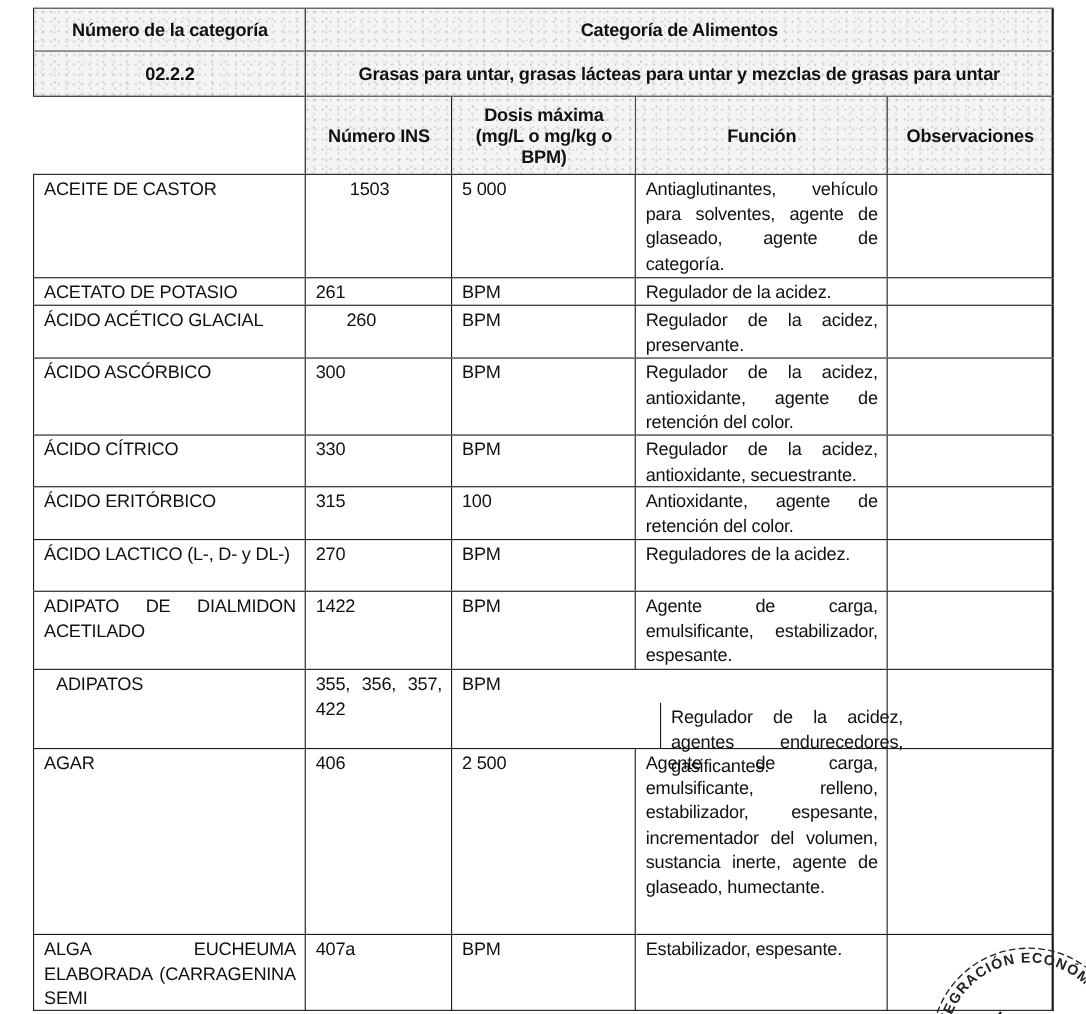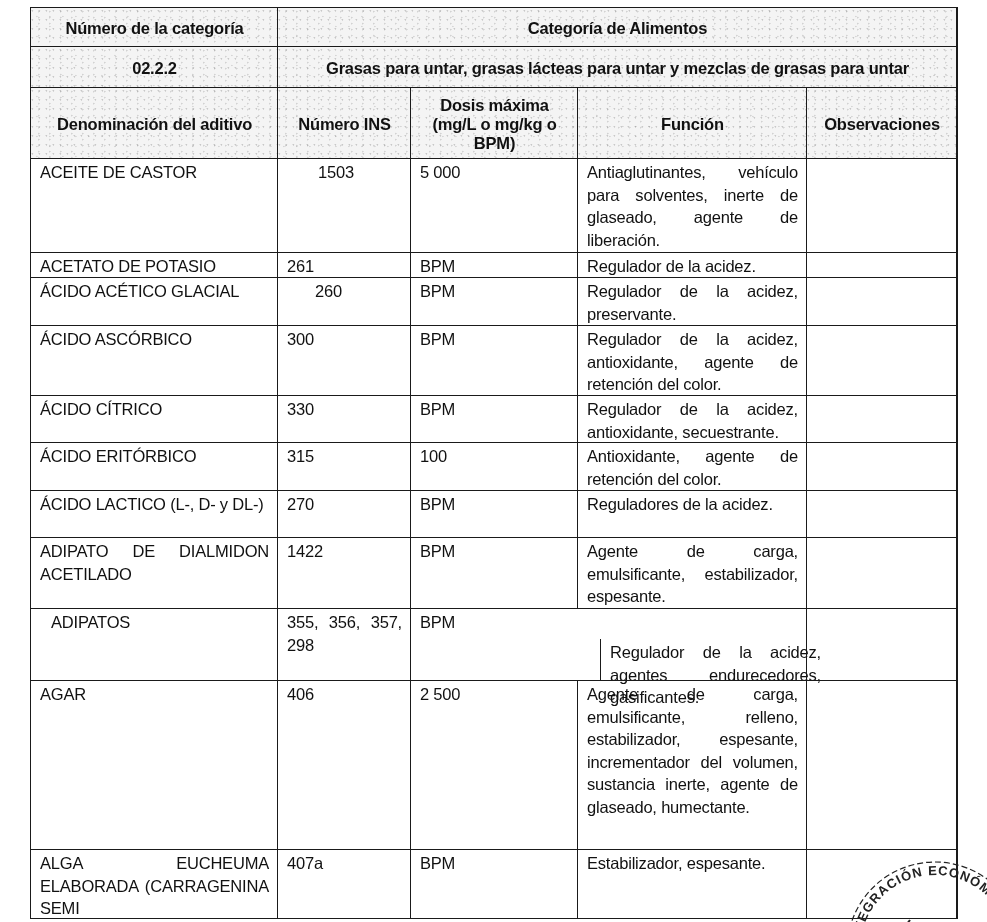--- a/index.html
+++ b/index.html
@@ -31,32 +31,31 @@
     <div class="cell hdr" style="left:0; width:247px;">Número de la categoría</div>
     <div class="cell hdr last" style="left:247px; width:681px;">Categoría de Alimentos</div>
   </div>
 
   <div class="row" style="top:39px; height:41px;">
     <div class="cell hdr" style="left:0; width:247px;">02.2.2</div>
     <div class="cell hdr last" style="left:247px; width:681px;">Grasas para untar, grasas lácteas para untar y mezclas de grasas para untar</div>
   </div>
 
   <div class="row" style="top:80px; height:71px;">
-    <div class="cell hdr" style="left:0; width:247px;">Denominación del aditivo</div>
     <div class="cell hdr" style="left:247px; width:133px;">Número INS</div>
     <div class="cell hdr" style="left:547px; width:229px;">Función</div>
     <div class="cell hdr" style="left:380px; width:167px; line-height:19px;">Dosis máxima (mg/L o mg/kg o BPM)</div>
     <div class="cell hdr last" style="left:776px; width:152px;">Observaciones</div>
   </div>
 
   <div class="row" style="top:151px; height:94px;">
     <div class="cell" style="left:0; width:247px;">ACEITE DE CASTOR</div>
     <div class="cell" style="left:247px; width:133px;padding-left:40px;">1503</div>
     <div class="cell" style="left:380px; width:167px;">5 000</div>
-    <div class="cell just" style="left:547px; width:229px;">Antiaglutinantes, vehículo para solventes, inerte de glaseado, agente de liberación.</div>
+    <div class="cell just" style="left:547px; width:229px;">Antiaglutinantes, vehículo para solventes, agente de glaseado, agente de categoría.</div>
     <div class="cell last" style="left:776px; width:152px;"></div>
   </div>
 
   <div class="row" style="top:245px; height:25px;">
     <div class="cell" style="left:0; width:247px;">ACETATO DE POTASIO</div>
     <div class="cell" style="left:247px; width:133px;">261</div>
     <div class="cell" style="left:380px; width:167px;">BPM</div>
     <div class="cell just" style="left:547px; width:229px;">Regulador de la acidez.</div>
     <div class="cell last" style="left:776px; width:152px;"></div>
   </div>
@@ -104,21 +103,21 @@
   <div class="row" style="top:530px; height:71px;">
     <div class="cell just" style="left:0; width:247px;">ADIPATO DE DIALMIDON ACETILADO</div>
     <div class="cell" style="left:247px; width:133px;">1422</div>
     <div class="cell" style="left:380px; width:167px;">BPM</div>
     <div class="cell just" style="left:547px; width:229px;">Agente de carga, emulsificante, estabilizador, espesante.</div>
     <div class="cell last" style="left:776px; width:152px;"></div>
   </div>
 
   <div class="row" style="top:601px; height:72px;">
     <div class="cell" style="left:0; width:247px;padding-left:20px;">ADIPATOS</div>
-    <div class="cell just" style="left:247px; width:133px;">355, 356, 357, 298</div>
+    <div class="cell just" style="left:247px; width:133px;">355, 356, 357, 422</div>
     <div class="cell" style="left:380px; width:167px;">BPM</div>
     <div class="cell just" style="left:570px; width:229px;margin-top:30px;">Regulador de la acidez, agentes endurecedores, gasificantes.</div>
     <div class="cell last" style="left:776px; width:152px;"></div>
   </div>
 
   <div class="row" style="top:673px; height:169px;">
     <div class="cell" style="left:0; width:247px;">AGAR</div>
     <div class="cell" style="left:247px; width:133px;">406</div>
     <div class="cell" style="left:380px; width:167px;">2 500</div>
     <div class="cell just" style="left:547px; width:229px;">Agente de carga, emulsificante, relleno, estabilizador, espesante, incrementador del volumen, sustancia inerte, agente de glaseado, humectante.</div>

